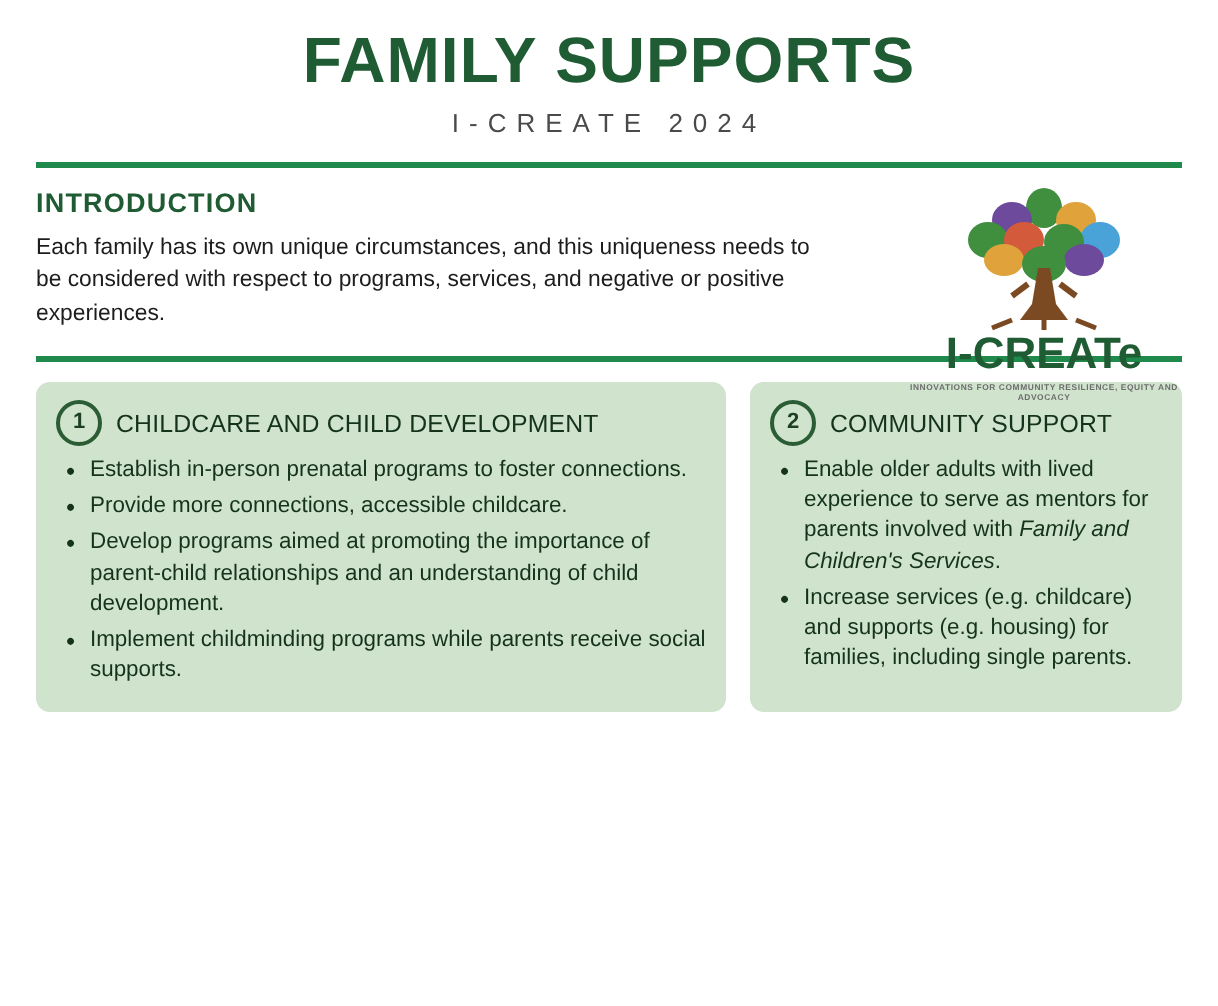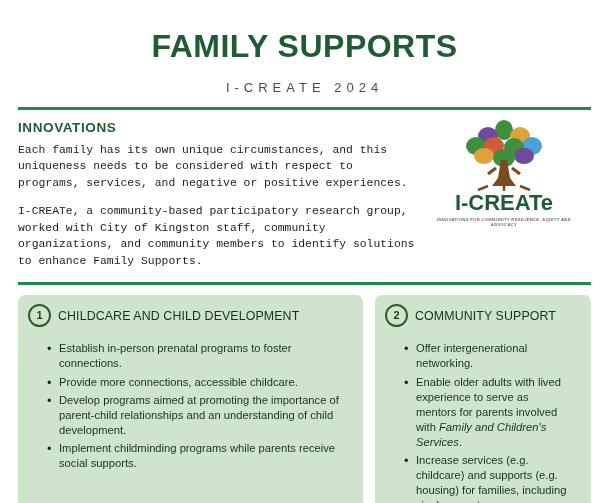--- a/index.html
+++ b/index.html
@@ -25,21 +25,21 @@
   .header {
     padding-top: 14px;
     text-align: center;
   }
   .main-title {
     font-size: 32px;
     font-weight: bold;
     letter-spacing: 0.5px;
     color: #1f5c33;
     line-height: 1.05;
-    margin: 16px;
+    margin: 0;
   }
   .sub-title {
     margin-top: 6px;
     font-size: 13px;
     font-weight: normal;
     letter-spacing: 5px;
     color: #4a4a4a;
   }
   .rule {
     margin: 12px 18px 0 18px;
@@ -57,33 +57,32 @@
     font-weight: bold;
     letter-spacing: 0.6px;
     color: #1f5c33;
     margin-bottom: 7px;
   }
   .intro-body {
     width: 400px;
     font-size: 11.4px;
     line-height: 1.45;
     color: #1d1d1d;
-    font-family: Liberation Mono, monospace;
   }
   .intro-body p {
     margin: 0 0 12px 0;
   }
   .intro-body p:last-child {
     margin-bottom: 0;
   }
 
   
   .logo {
     position: absolute;
-    right: 30px;
+    right: 12px;
     top: 6px;
     width: 150px;
     height: 120px;
     text-align: center;
   }
   .logo svg {
     display: block;
     margin: 0 auto;
   }
   .logo-word {
@@ -153,21 +152,21 @@
     line-height: 1;
   }
   .card-title {
     font-size: 12.4px;
     font-weight: normal;
     color: #15331c;
     letter-spacing: 0.1px;
   }
 
   ul.bullets {
-    margin: 14px;
+    margin: 0;
     padding-left: 17px;
     list-style: none;
   }
   ul.bullets li {
     position: relative;
     font-size: 11.2px;
     line-height: 1.35;
     color: #15331c;
     margin-bottom: 3px;
   }
@@ -189,24 +188,23 @@
 <div class="page">
 
   <div class="header">
     <div class="main-title">FAMILY SUPPORTS</div>
     <div class="sub-title">I-CREATE 2024</div>
   </div>
 
   <div class="rule"></div>
 
   <div class="intro-wrap">
-    <div class="section-label">INNOVATIONS</div>
+    <div class="section-label">INTRODUCTION</div>
     <div class="intro-body">
       <p>Each family has its own unique circumstances, and this uniqueness needs to be considered with respect to programs, services, and negative or positive experiences.</p>
-      <p>I-CREATe, a community-based participatory research group, worked with City of Kingston staff, community organizations, and community members to identify solutions to enhance Family Supports.</p>
     </div>
 
     <div class="logo">
       <svg width="120" height="78" viewBox="0 0 120 78">
 
         <ellipse cx="60" cy="14" rx="9" ry="10" fill="#3f8f3f"></ellipse>
         <ellipse cx="44" cy="20" rx="10" ry="9" fill="#6d4a9b"></ellipse>
         <ellipse cx="76" cy="20" rx="10" ry="9" fill="#e0a23a"></ellipse>
         <ellipse cx="32" cy="30" rx="10" ry="9" fill="#3f8f3f"></ellipse>
         <ellipse cx="88" cy="30" rx="10" ry="9" fill="#4aa3d8"></ellipse>
@@ -243,21 +241,20 @@
         <li>Implement childminding programs while parents receive social supports.</li>
       </ul>
     </div>
 
     <div class="card right">
       <div class="card-head">
         <div class="num-badge">2</div>
         <div class="card-title">COMMUNITY SUPPORT</div>
       </div>
       <ul class="bullets">
-        <li>Offer intergenerational networking.</li>
         <li>
           <span>Enable older adults with lived experience to serve as mentors for parents involved with </span><em>Family and Children's Services</em><span>.</span>
         </li>
         <li>Increase services (e.g. childcare) and supports (e.g. housing) for families, including single parents.</li>
       </ul>
     </div>
 
   </div>
 
 </div>

